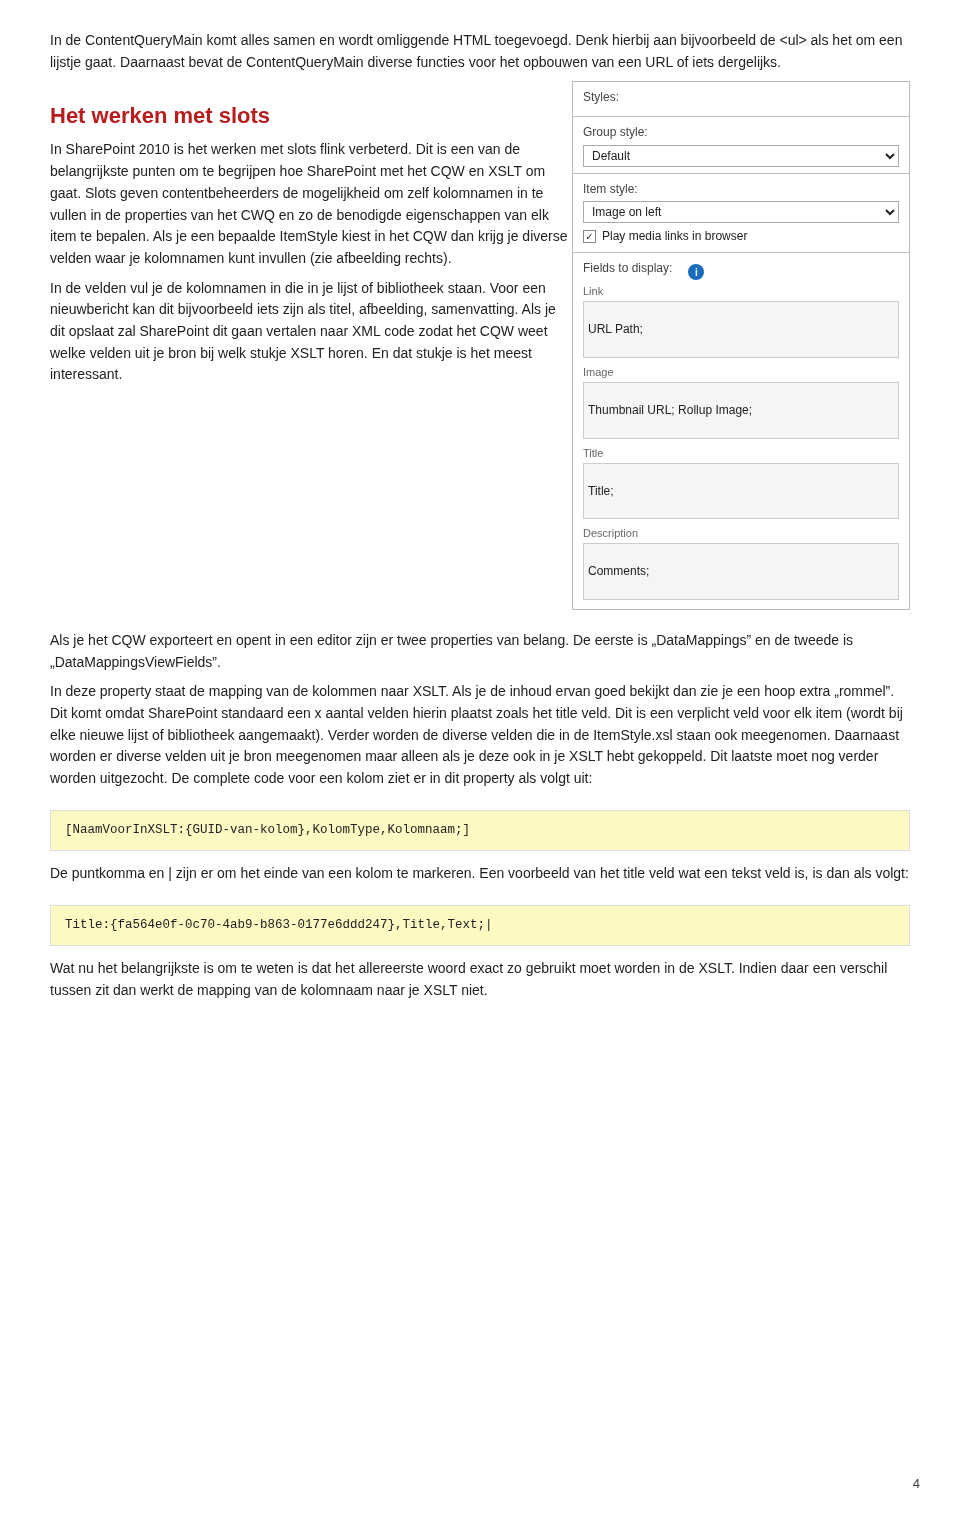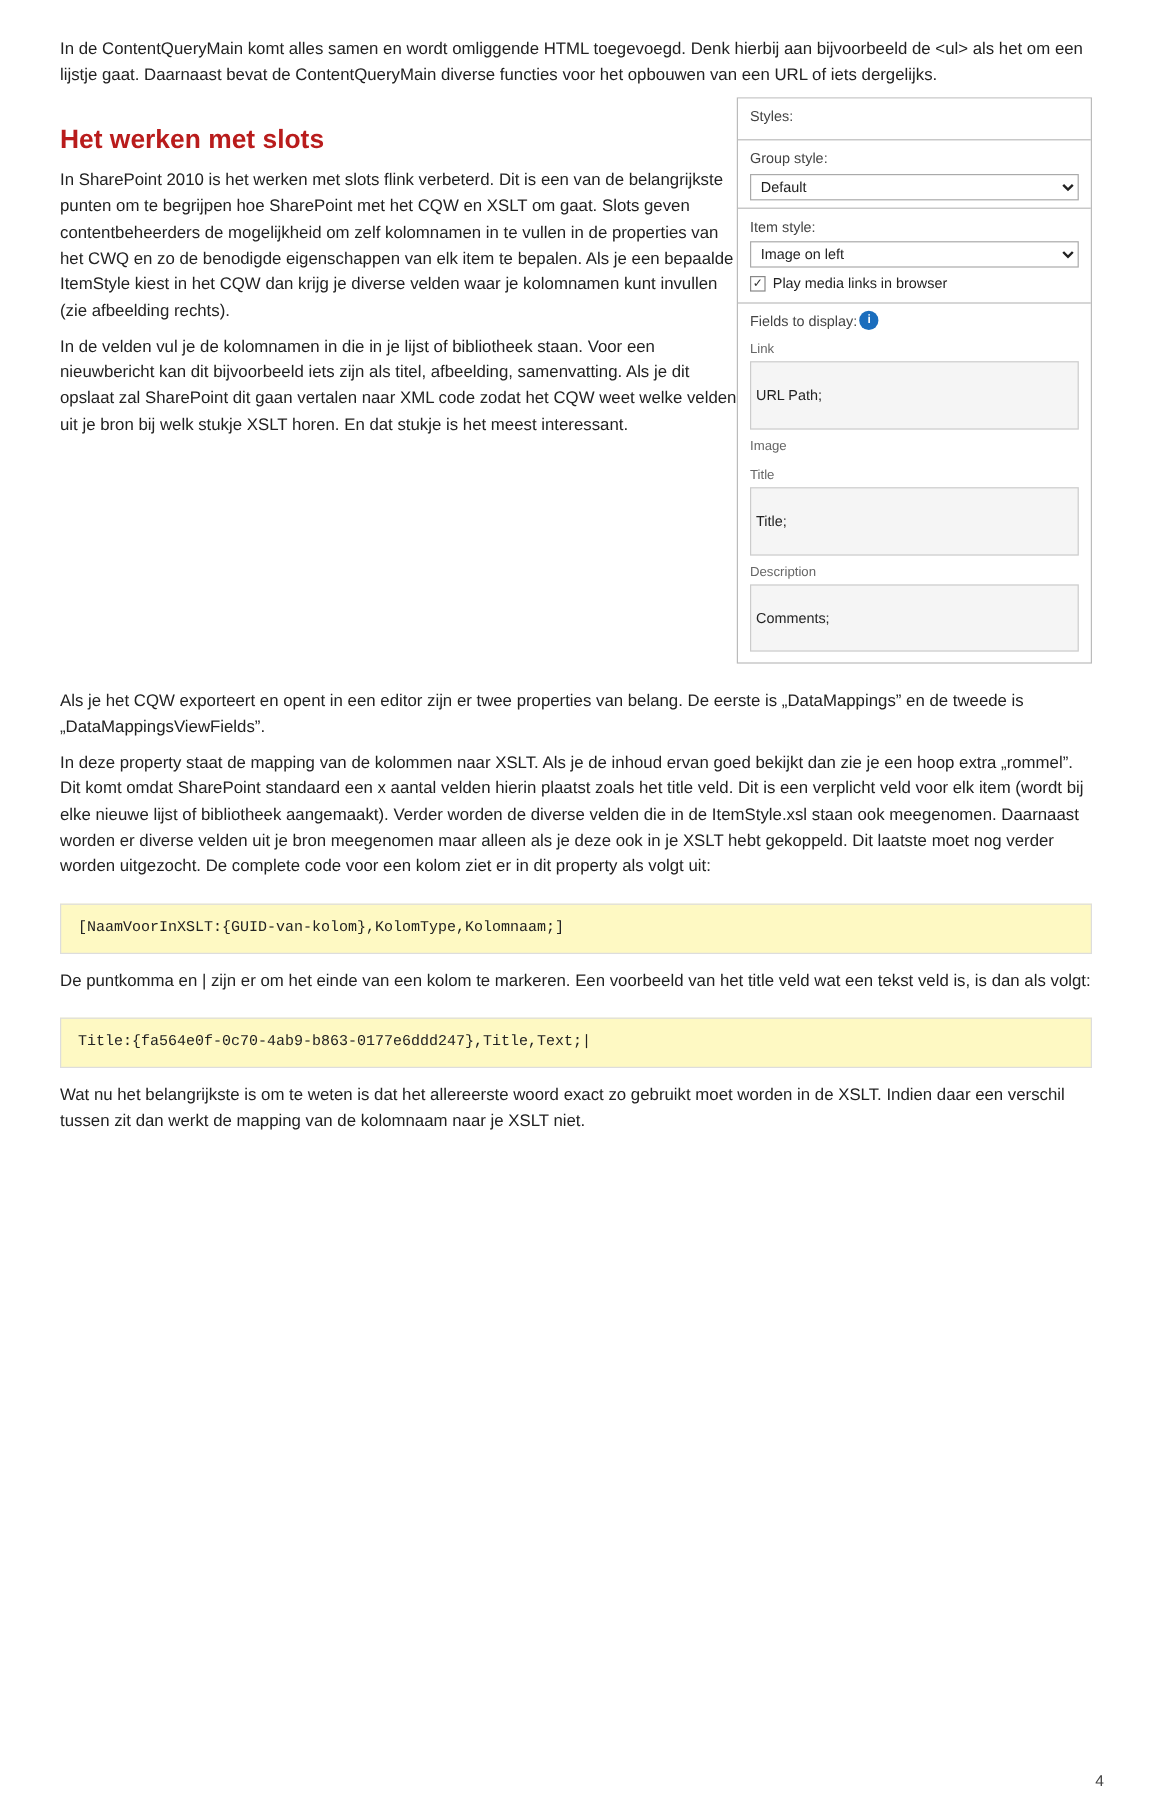--- a/index.html
+++ b/index.html
@@ -25,21 +25,21 @@
     }
 
     .section-with-float {
       display: block;
       overflow: hidden;
       margin-bottom: 10px;
     }
 
     .float-box {
       float: right;
-      width: 296px;
+      width: 338px;
       border: 1px solid #bbb;
       margin-bottom: 10px;
       font-size: 12.5px;
       color: #222;
       background: #fff;
     }
 
     .float-box-section {
       border-bottom: 1px solid #bbb;
       padding: 6px 10px 6px 10px;
@@ -83,22 +83,22 @@
     }
 
     .float-checkbox.checked::after {
       content: '✓';
       font-size: 10px;
       color: #333;
     }
 
     .fields-header {
       display: flex;
-      align-items: flex-start;
-      gap: 2px;
+      align-items: flex-end;
+      gap: 16px;
     }
 
     .info-icon {
       width: 16px;
       height: 16px;
       border-radius: 50%;
       background: #1a6dbd;
       color: #fff;
       font-size: 10px;
       display: inline-flex;
@@ -193,20 +193,21 @@
         <div class="fields-header">
           <span class="float-box-label">Fields to display:</span>
           <span class="info-icon">i</span>
         </div>
         <div class="field-row">
           <div class="field-row-label">Link</div>
           <div class="field-row-value">URL Path;</div>
         </div>
         <div class="field-row">
           <div class="field-row-label">Image</div>
+          <div class="field-row-value">Thumbnail URL; Rollup Image;</div>
         </div>
         <div class="field-row">
           <div class="field-row-label">Title</div>
           <div class="field-row-value">Title;</div>
         </div>
         <div class="field-row">
           <div class="field-row-label">Description</div>
           <div class="field-row-value">Comments;</div>
         </div>
       </div>

